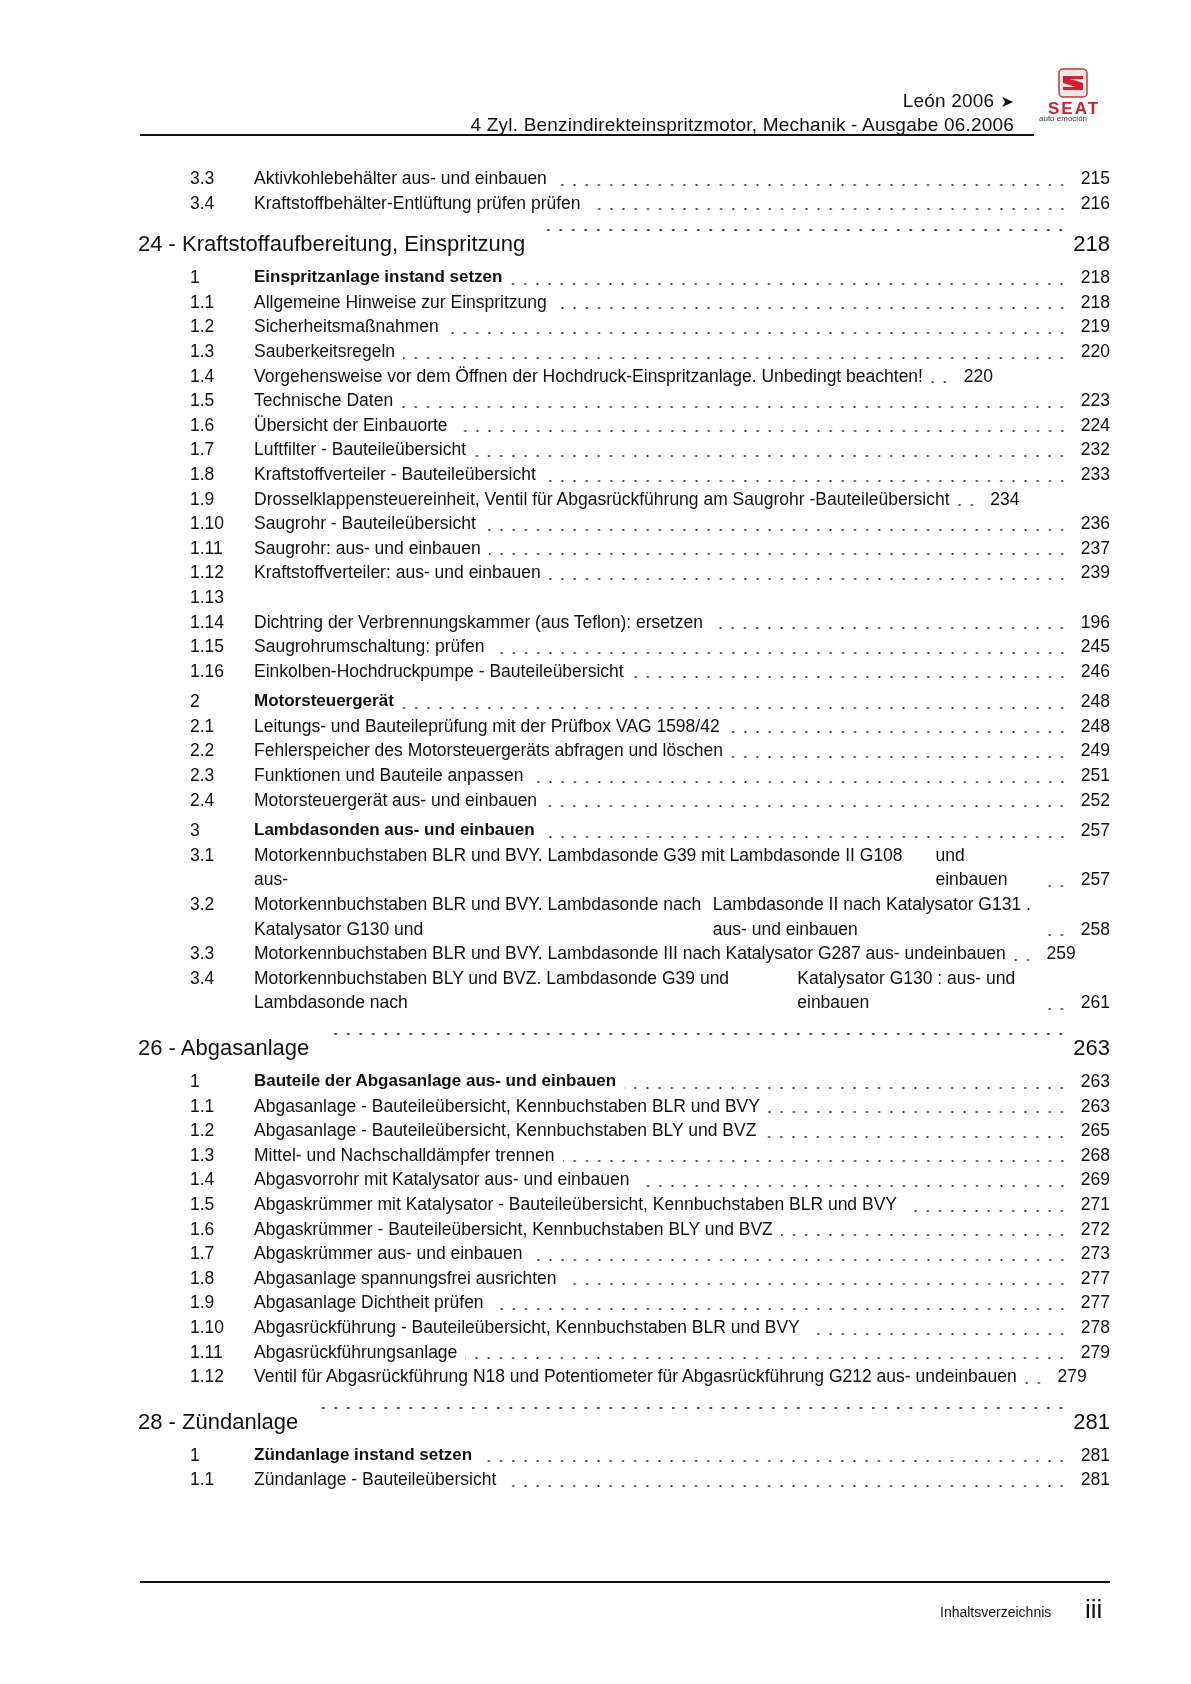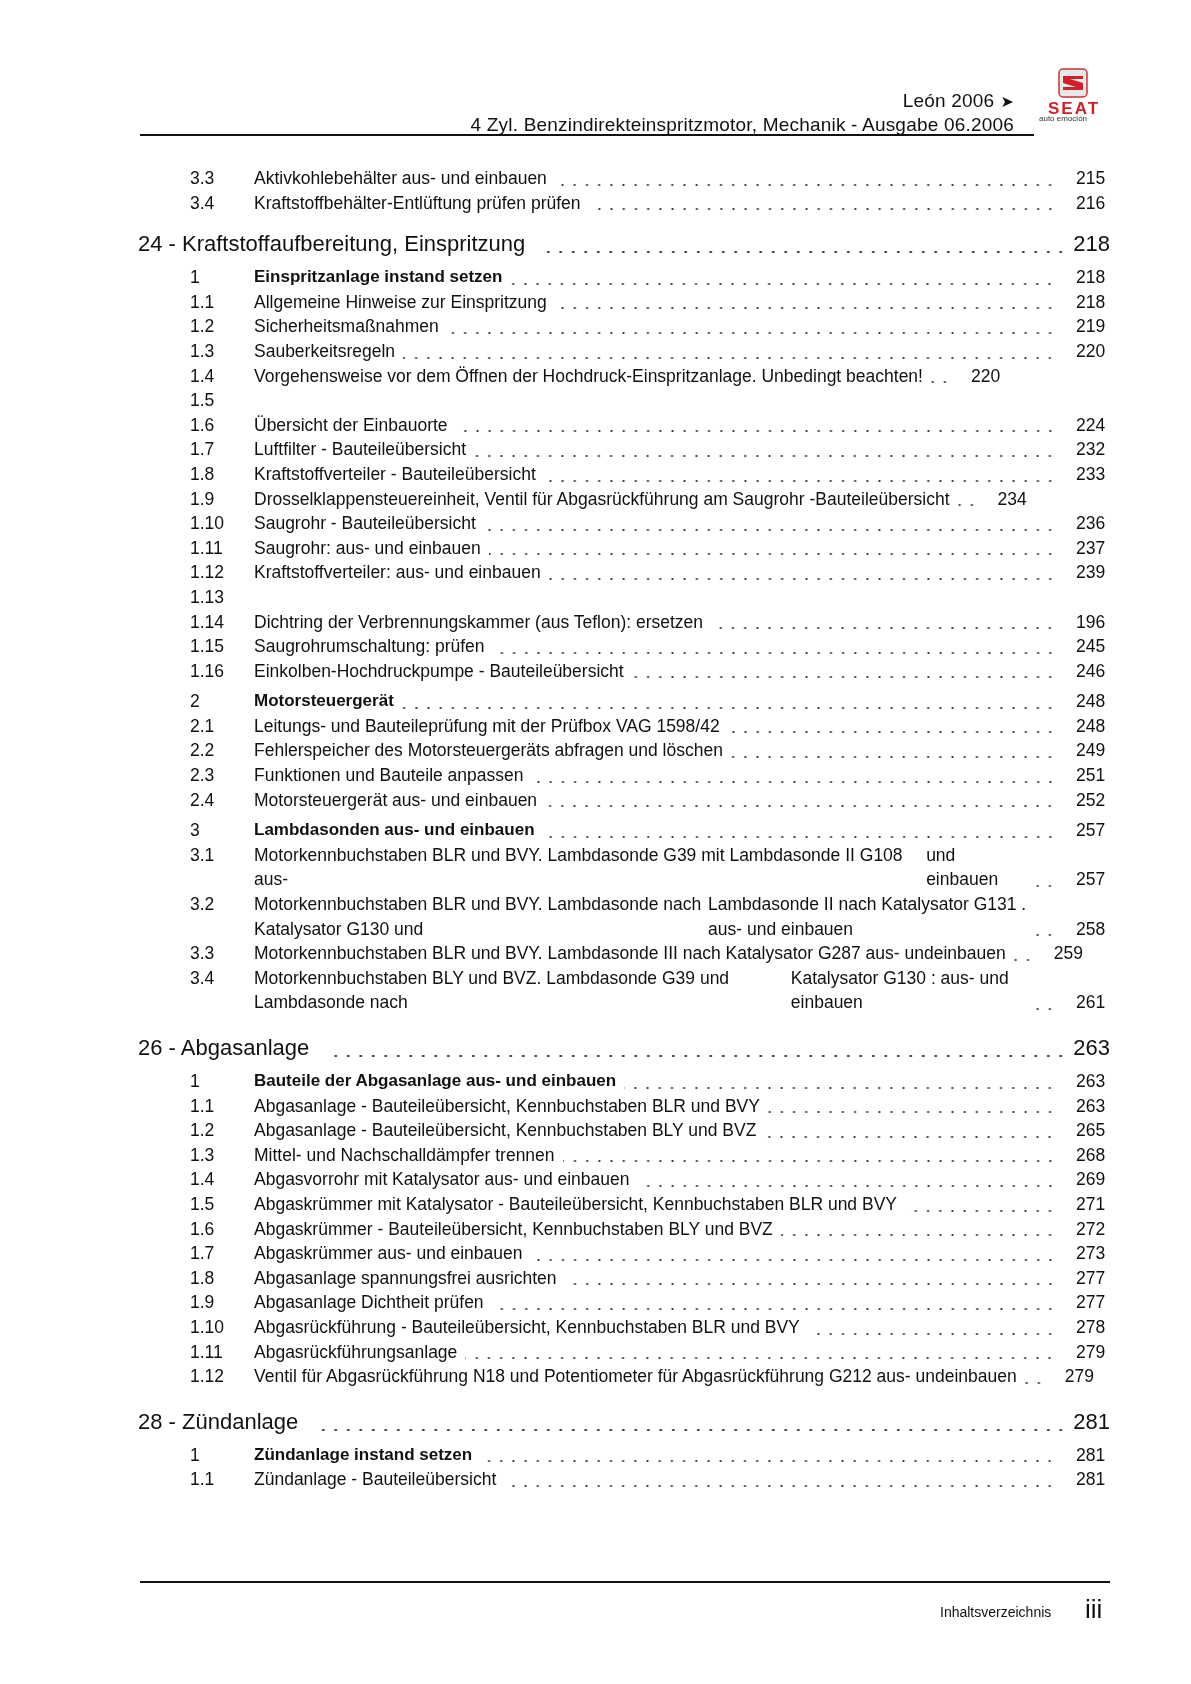--- a/index.html
+++ b/index.html
@@ -30,28 +30,28 @@
   .toc { position: absolute; left: 140px; top: 166px; width: 970px; }
   .row { position: relative; display: flex; align-items: flex-end; font-size: 17.5px; line-height: 24.6px; }
   .row .num { width: 64px; flex: 0 0 64px; padding-left: 50px; }
   .row .body { flex: 1; display: flex; align-items: flex-end; min-width: 0; }
   .row .title { white-space: normal; }
   .row .leader {
     flex: 1; min-width: 20px; margin: 0 8px 5px 8px; height: 2px;
     background-image: radial-gradient(circle, #333 0.9px, transparent 1.2px);
     background-size: 12.2px 2px; background-repeat: repeat-x; background-position: right;
   }
-  .row .page { flex: 0 0 auto; text-align: left; width: 34px; margin-left: 12px; }
+  .row .page { flex: 0 0 auto; text-align: right; width: 34px; }
   .row.bold .title { font-weight: bold; font-size: 17px; }
   .row.bold .num { font-weight: normal; }
   .row.multi .body { flex-direction: row; align-items: stretch; }
   .row.multi .lastline { display: flex; align-items: flex-end; }
   .row.multi .num { align-self: flex-start; }
 
-  .chapter { display: flex; align-items: flex-end; font-size: 22px; line-height: 30px; margin-left: -2px; }
+  .chapter { display: flex; font-size: 22px; line-height: 30px; margin-left: -2px; }
   .chapter .title { white-space: nowrap; }
   .chapter .leader {
     flex: 1; margin: 0 6px 6px 22px; height: 2px;
     background-image: radial-gradient(circle, #333 1px, transparent 1.3px);
     background-size: 12.5px 2px; background-repeat: repeat-x; background-position: right;
   }
   .chapter .page { text-align: right; }
   .gap-s { height: 6px; }
   .gap-m { height: 14px; }
   .gap-l { height: 18px; }
@@ -142,20 +142,25 @@
         <div class="title">Vorgehensweise vor dem Öffnen der Hochdruck-Einspritzanlage. Unbedingt beachten!</div>
         <div class="lastline">
           <span class="title"></span>
           <span class="leader"></span>
           <span class="page">220</span>
         </div>
       </div>
     </div>
     <div class="row">
       <span class="num">1.5</span>
+      <div class="body">
+        <span class="title">Technische Daten</span>
+        <span class="leader"></span>
+        <span class="page">223</span>
+      </div>
     </div>
     <div class="row">
       <span class="num">1.6</span>
       <div class="body">
         <span class="title">Übersicht der Einbauorte</span>
         <span class="leader"></span>
         <span class="page">224</span>
       </div>
     </div>
     <div class="row">

